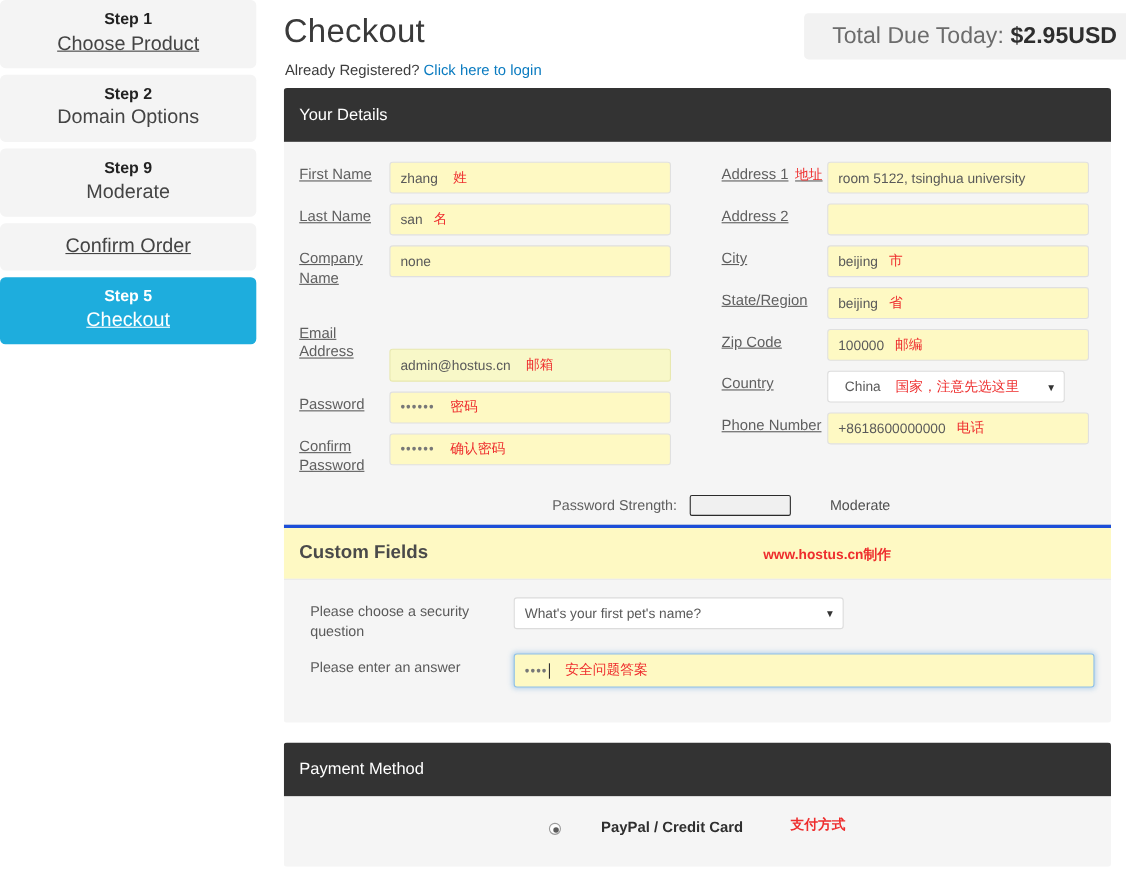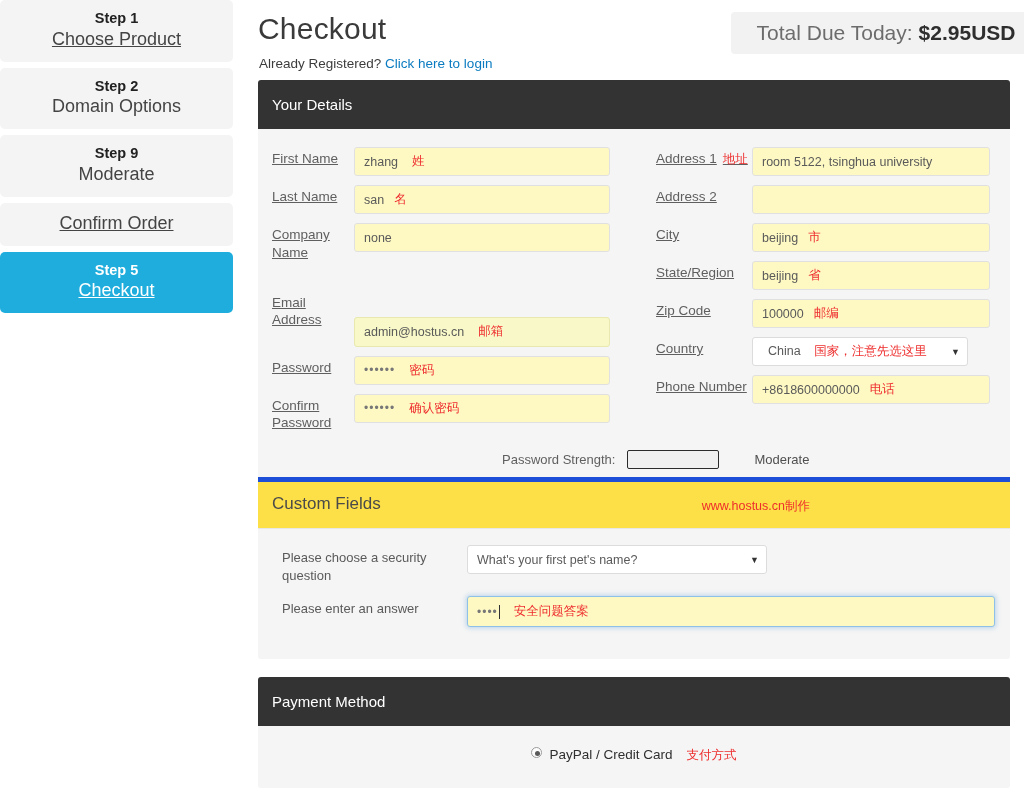--- a/index.html
+++ b/index.html
@@ -126,40 +126,41 @@
     background: #f0f0f0; border: 1px solid #2b2b2b; border-radius: 2px;
     overflow: hidden;
   }
   #strength-fill { height: 100%; background: #f26a00; }
   #strength-row .stext { font-size: 13px; color: #4f4f4f; margin-left: 35px; }
 
   
   #custom-head {
     position: relative;
     padding: 12px 14px 14px 14px;
-    border-top: 5px solid #1d4ed8;
-    background: #fde047;
+    border-top: 3px solid #1d4ed8;
+    background: #fef9c3;
+    font-weight: bold;
   }
   #custom-title { font-size: 17px; color: #4a4a4a; }
   #custom-watermark {
     position: absolute; right: 200px; top: 16px;
     color: #ee2d2d; font-size: 12.5px;
   }
   #custom-divider { border-top: 1px solid #e7e7e7; }
   #custom-body { padding: 16px 14px 20px 24px; }
   .crow { display: flex; align-items: flex-start; margin-bottom: 12px; }
   .crow .clabel {
     width: 185px; flex: 0 0 185px; font-size: 13px; color: #5a5a5a; line-height: 1.35; padding-top: 4px;
   }
   #sec-select { width: 300px; }
   #answer-input { width: 528px; }
 
   
   #payment-body { padding: 18px 14px 24px 14px; text-align: center; }
-  .radio-line { display: inline-flex; align-items: flex-start; font-size: 13.5px; color: #2f2f2f; font-weight: normal; }
+  .radio-line { display: inline-flex; align-items: flex-end; font-size: 13.5px; color: #2f2f2f; font-weight: bold; gap: 29px; }
   .radio {
     width: 11px; height: 11px; border-radius: 50%;
     border: 1px solid #9a9a9a; background: #fdfdfd;
     margin-right: 7px; position: relative; display: inline-block;
   }
   .radio::after {
     content: ""; position: absolute; left: 2.5px; top: 2.5px;
     width: 5px; height: 5px; border-radius: 50%; background: #5a5a5a;
   }
 </style>

